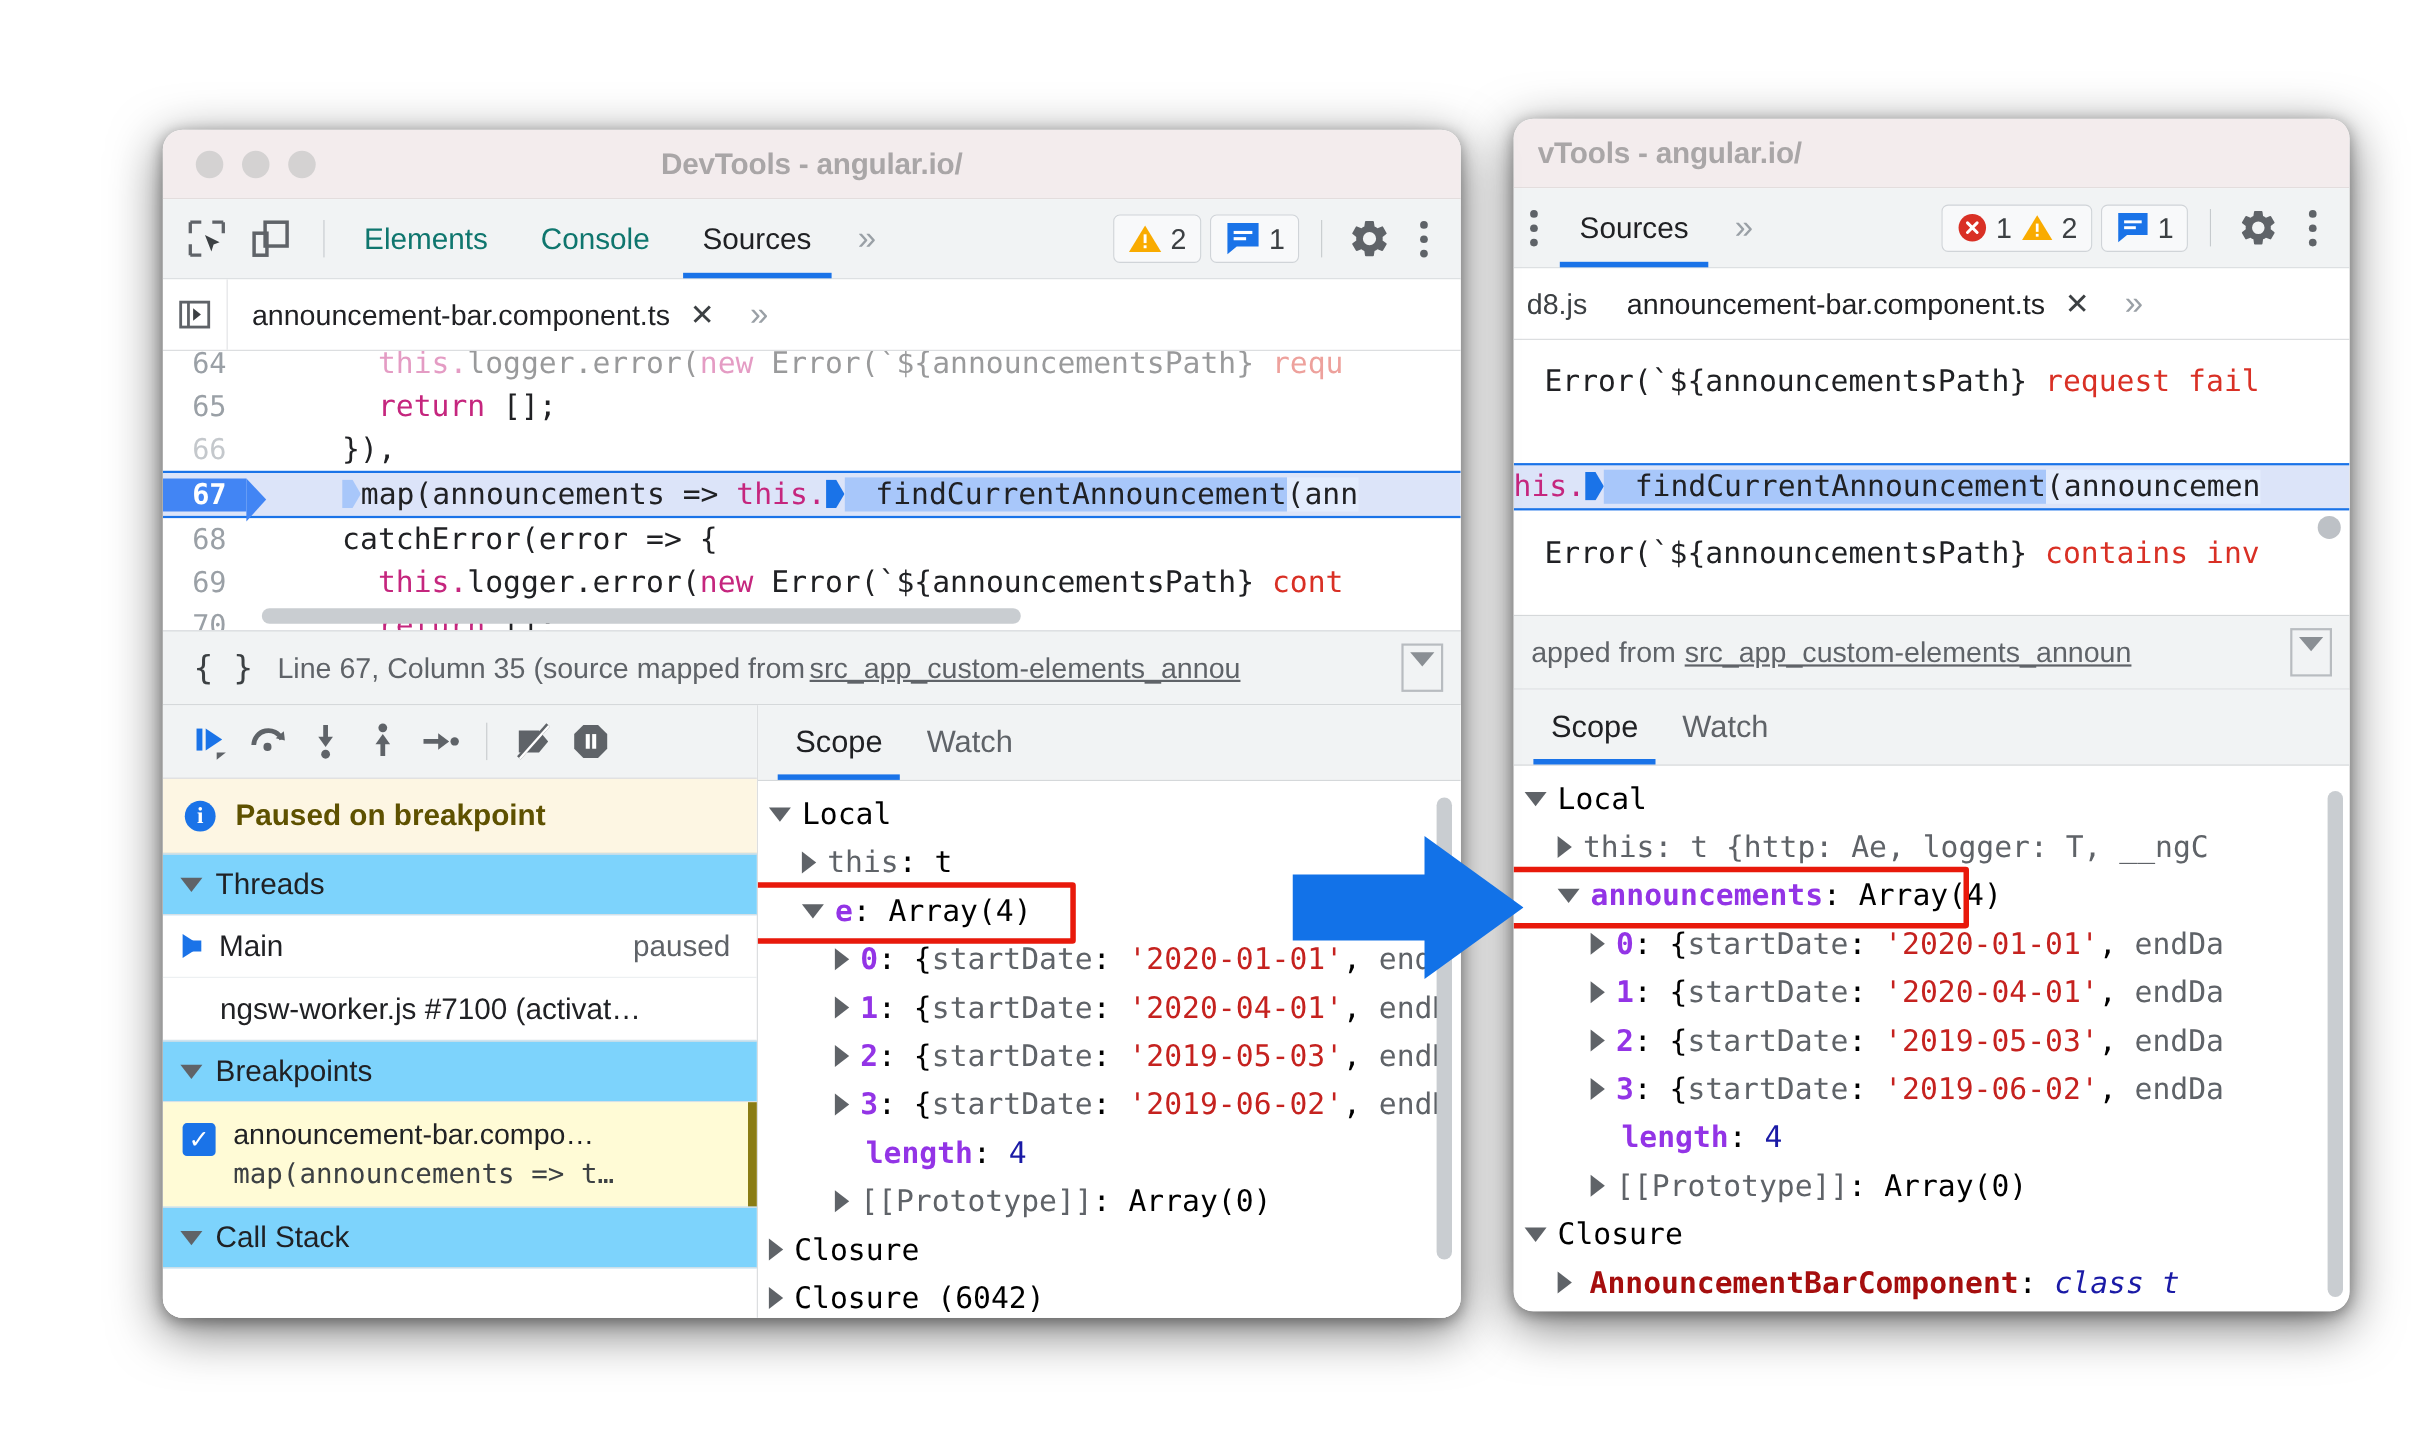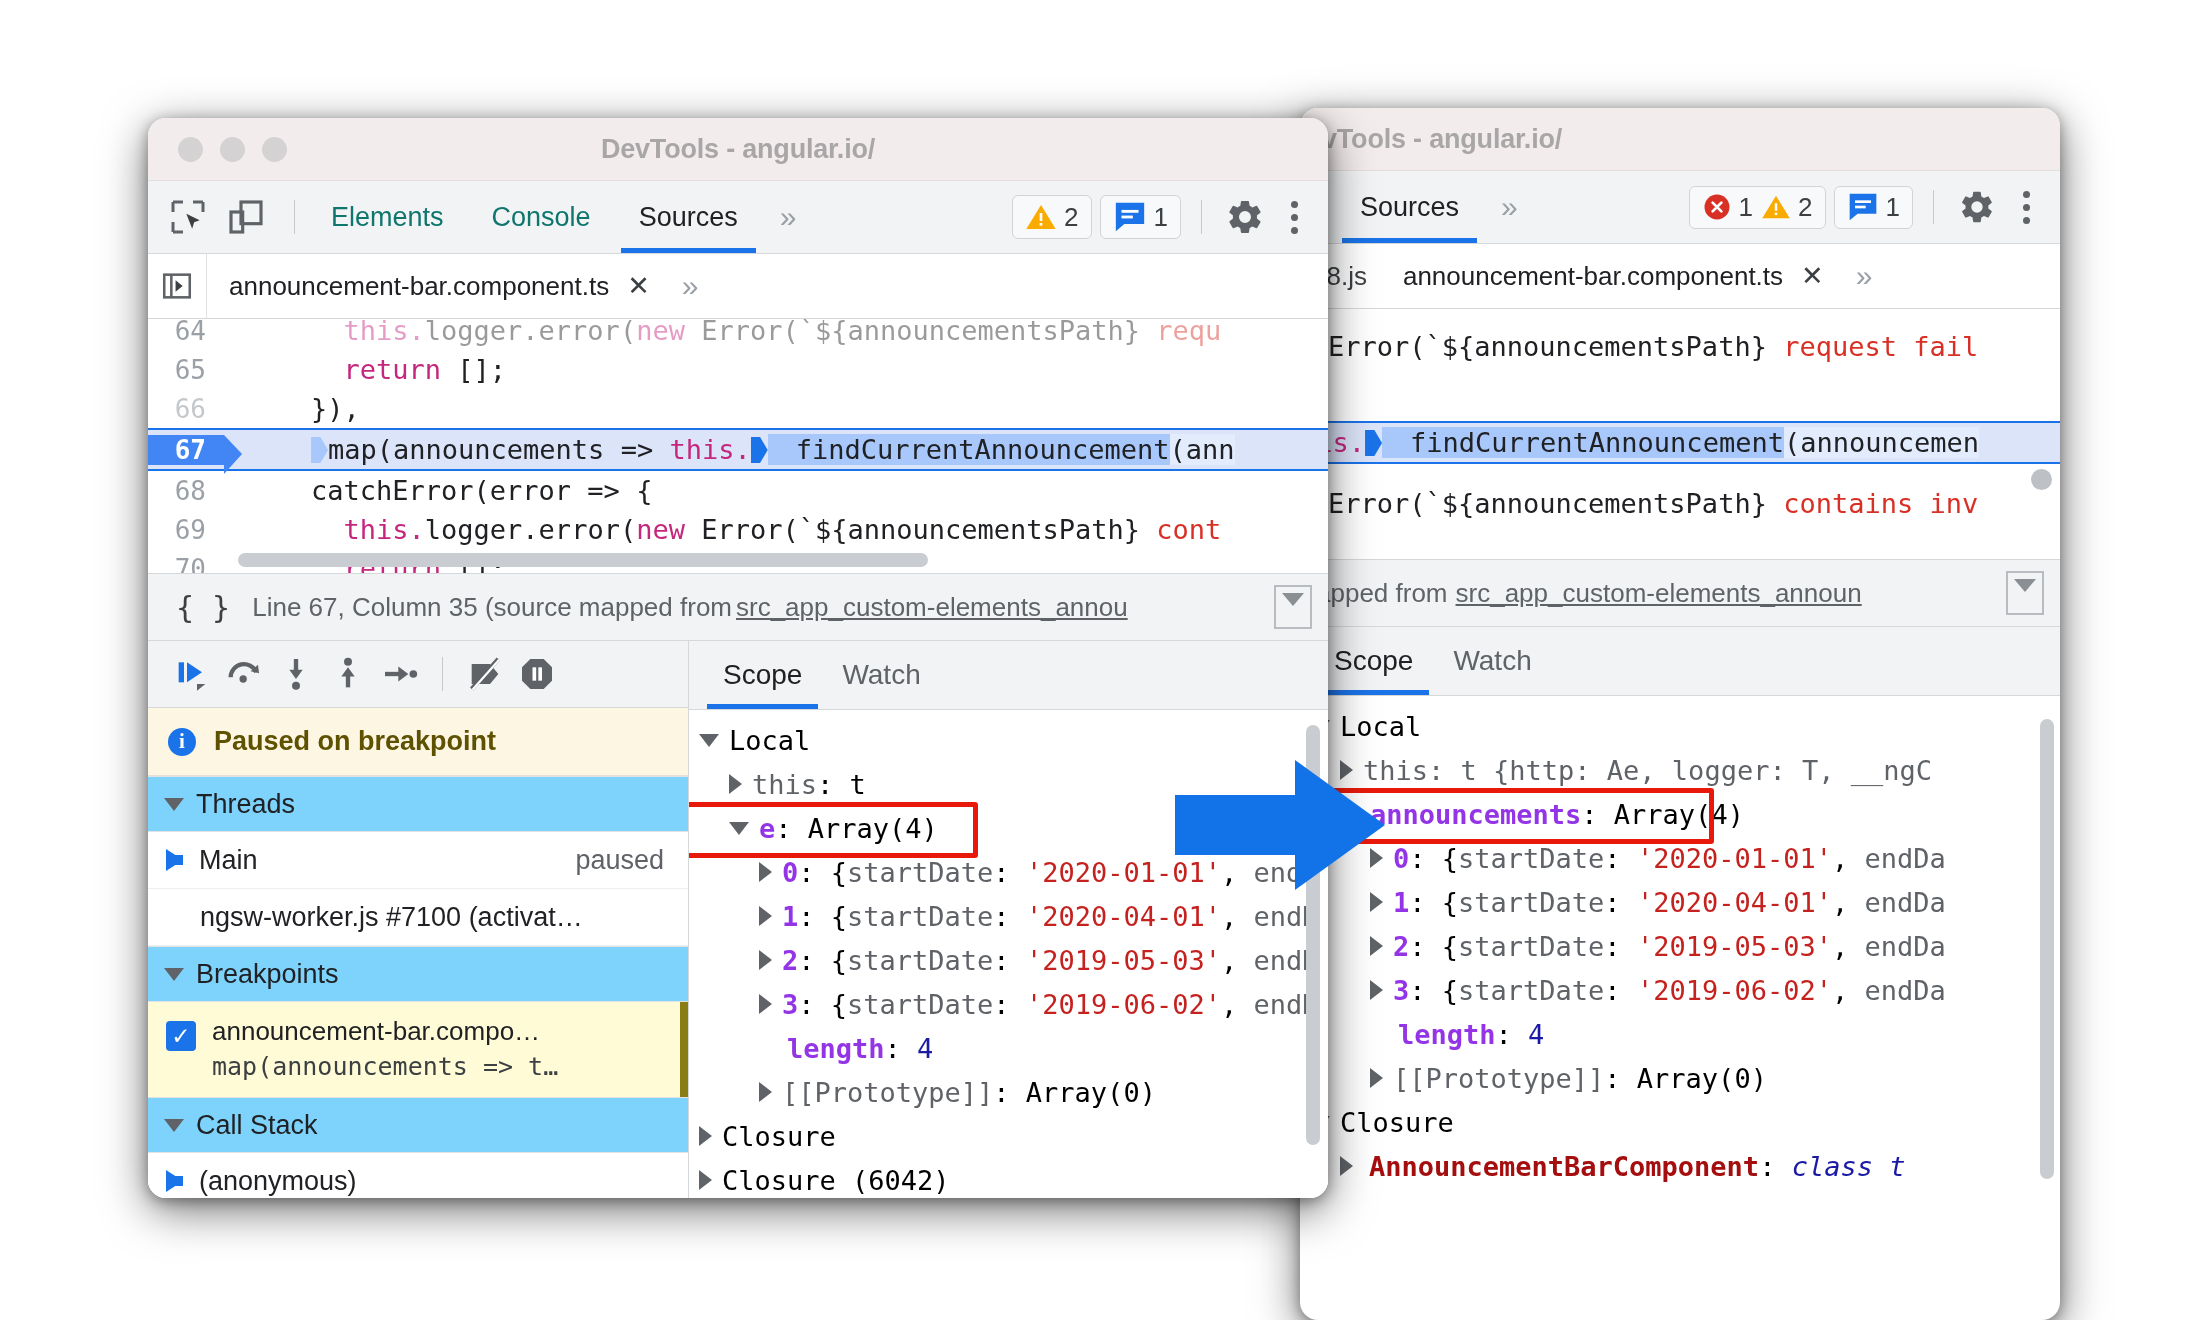--- a/index.html
+++ b/index.html
@@ -22,24 +22,24 @@
   
   .win {
     position: absolute;
     background: #ffffff;
     border-radius: 18px;
     box-shadow: 0 12px 46px rgba(0,0,0,0.55), 0 3px 14px rgba(0,0,0,0.35);
     overflow: hidden;
   }
 
   .win-right {
-    left: 1300px;
+    left: 1376px;
     top: 108px;
     width: 760px;
-    height: 1212px;
+    height: 1084px;
     z-index: 2;
   }
 
   .win-left {
     left: 148px;
     top: 118px;
     width: 1180px;
     height: 1080px;
     z-index: 3;
   }
@@ -839,24 +839,20 @@
           <div>
             <div class="bp-name">announcement-bar.compo…</div>
             <div class="bp-code">map(announcements =&gt; t…</div>
           </div>
         </div>
 
         <div class="section-head">
           <div class="tri"></div>
           <span>Call Stack</span>
         </div>
-        <div class="row">
-          <div class="blue-arrow-small"></div>
-          <span>(anonymous)</span>
-        </div>
       </div>
 
       <div class="scope-pane">
         <div class="scope-tabs">
           <div class="scope-tab active">Scope</div>
           <div class="scope-tab">Watch</div>
         </div>
         <div class="scope-list" id="scope-left">
             <div class="sline" style="padding-left: 10px;">
               <div class="tri"></div>

